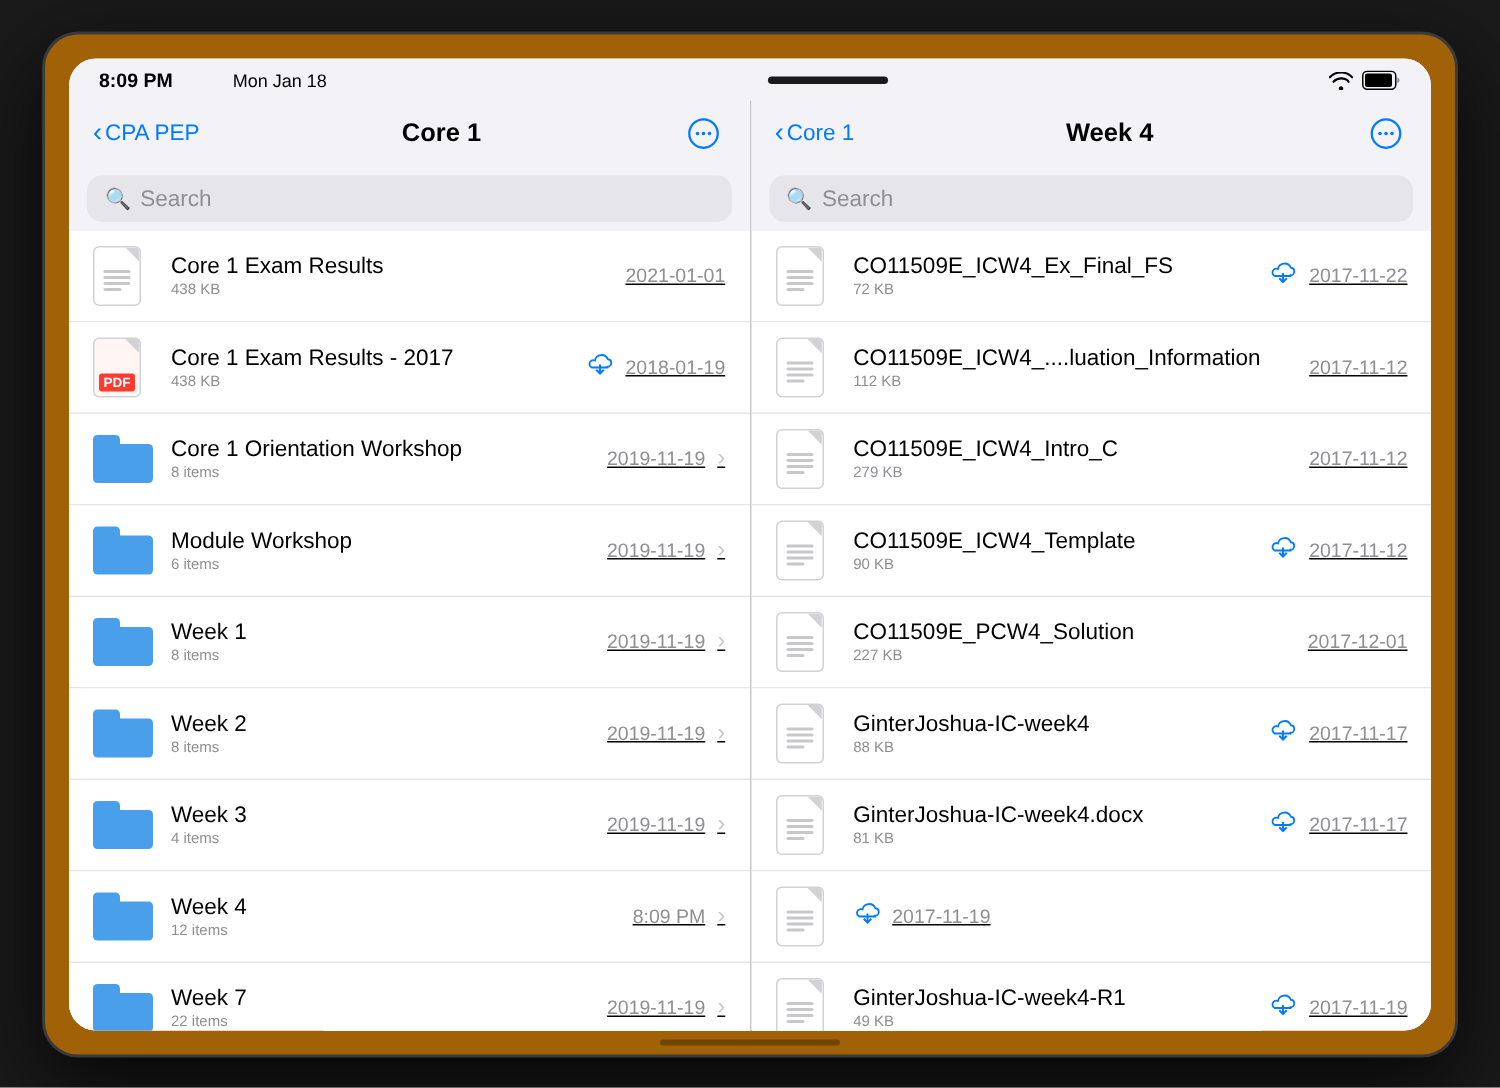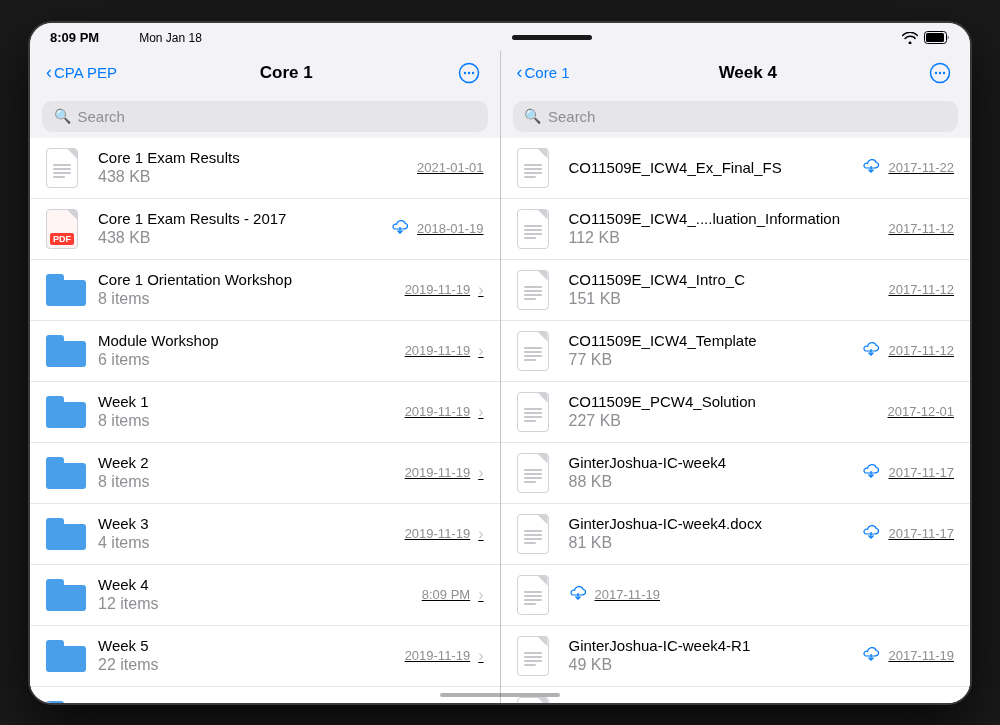--- a/index.html
+++ b/index.html
@@ -10,21 +10,21 @@
       align-items: center;
       width: 1000px;
       height: 725px;
       font-family: -apple-system, BlinkMacSystemFont, 'SF Pro Text', 'Helvetica Neue', sans-serif;
     }
     .ipad-frame {
       width: 940px;
       height: 680px;
       background: #a16207;
       border-radius: 22px;
-      padding: 0;
+      padding: 16px;
       overflow: hidden;
       position: relative;
       box-shadow: 0 0 0 2px #3a3a3c, 0 20px 60px rgba(0,0,0,0.8);
     }
     .ipad-screen {
       width: 100%;
       height: 100%;
       background: #f2f2f7;
       border-radius: 18px;
       overflow: hidden;
@@ -228,21 +228,21 @@
     }
     .file-name {
       font-size: 15px;
       color: #000;
       white-space: nowrap;
       overflow: hidden;
       text-overflow: ellipsis;
       font-weight: 400;
     }
     .file-meta {
-      font-size: 16px;
+      font-size: 10px;
       color: #8e8e93;
       margin-top: 2px;
     }
     .file-right {
       display: flex;
       align-items: center;
       gap: 8px;
       flex-shrink: 0;
       text-decoration: underline;
     }
@@ -438,21 +438,21 @@
               <div class="file-right">
                 <span class="file-date">8:09 PM</span>
                 <span class="chevron-right">›</span>
               </div>
             </div>
             <div class="file-item">
               <div class="file-icon">
                 <div class="folder-icon"></div>
               </div>
               <div class="file-info">
-                <div class="file-name">Week 5</div>
+                <div class="file-name">Week 7</div>
                 <div class="file-meta">22 items</div>
               </div>
               <div class="file-right">
                 <span class="file-date">2019-11-19</span>
                 <span class="chevron-right">›</span>
               </div>
             </div>
             <div class="file-item">
               <div class="file-icon">
                 <div class="folder-icon"></div>
@@ -496,20 +496,21 @@
                   <div class="doc-icon-lines">
                     <div class="doc-line"></div>
                     <div class="doc-line"></div>
                     <div class="doc-line"></div>
                     <div class="doc-line" style="width: 12px;"></div>
                   </div>
                 </div>
               </div>
               <div class="file-info">
                 <div class="file-name">CO11509E_ICW4_Ex_Final_FS</div>
+                <div class="file-meta">72 KB</div>
               </div>
               <div class="file-right">
                 <span style="color: rgb(0, 122, 255); font-size: 18px;"><svg width="18" height="16" viewBox="0 0 18 16" fill="none">
                     <path d="M14 10.5c1.38 0 2.5-1.12 2.5-2.5 0-1.3-.99-2.37-2.27-2.49A4.5 4.5 0 0 0 5.64 6.3 2.5 2.5 0 0 0 3.5 11h10.5z" stroke="#007aff" stroke-width="1.2" fill="none"></path>
                     <line x1="9" y1="9" x2="9" y2="15" stroke="#007aff" stroke-width="1.3"></line>
                     <polyline points="6.5,12.5 9,15 11.5,12.5" fill="none" stroke="#007aff" stroke-width="1.3"></polyline>
                   </svg></span>
                 <span class="file-date">2017-11-22</span>
               </div>
             </div>
@@ -538,40 +539,40 @@
                   <div class="doc-icon-lines">
                     <div class="doc-line"></div>
                     <div class="doc-line"></div>
                     <div class="doc-line"></div>
                     <div class="doc-line" style="width: 12px;"></div>
                   </div>
                 </div>
               </div>
               <div class="file-info">
                 <div class="file-name">CO11509E_ICW4_Intro_C</div>
-                <div class="file-meta">151 KB</div>
+                <div class="file-meta">279 KB</div>
               </div>
               <div class="file-right">
                 <span class="file-date">2017-11-12</span>
               </div>
             </div>
             <div class="file-item">
               <div class="file-icon">
                 <div class="doc-icon">
                   <div class="doc-icon-lines">
                     <div class="doc-line"></div>
                     <div class="doc-line"></div>
                     <div class="doc-line"></div>
                     <div class="doc-line" style="width: 12px;"></div>
                   </div>
                 </div>
               </div>
               <div class="file-info">
                 <div class="file-name">CO11509E_ICW4_Template</div>
-                <div class="file-meta">77 KB</div>
+                <div class="file-meta">90 KB</div>
               </div>
               <div class="file-right">
                 <span style="color: rgb(0, 122, 255); font-size: 18px;"><svg width="18" height="16" viewBox="0 0 18 16" fill="none">
                     <path d="M14 10.5c1.38 0 2.5-1.12 2.5-2.5 0-1.3-.99-2.37-2.27-2.49A4.5 4.5 0 0 0 5.64 6.3 2.5 2.5 0 0 0 3.5 11h10.5z" stroke="#007aff" stroke-width="1.2" fill="none"></path>
                     <line x1="9" y1="9" x2="9" y2="15" stroke="#007aff" stroke-width="1.3"></line>
                     <polyline points="6.5,12.5 9,15 11.5,12.5" fill="none" stroke="#007aff" stroke-width="1.3"></polyline>
                   </svg></span>
                 <span class="file-date">2017-11-12</span>
               </div>
             </div>

